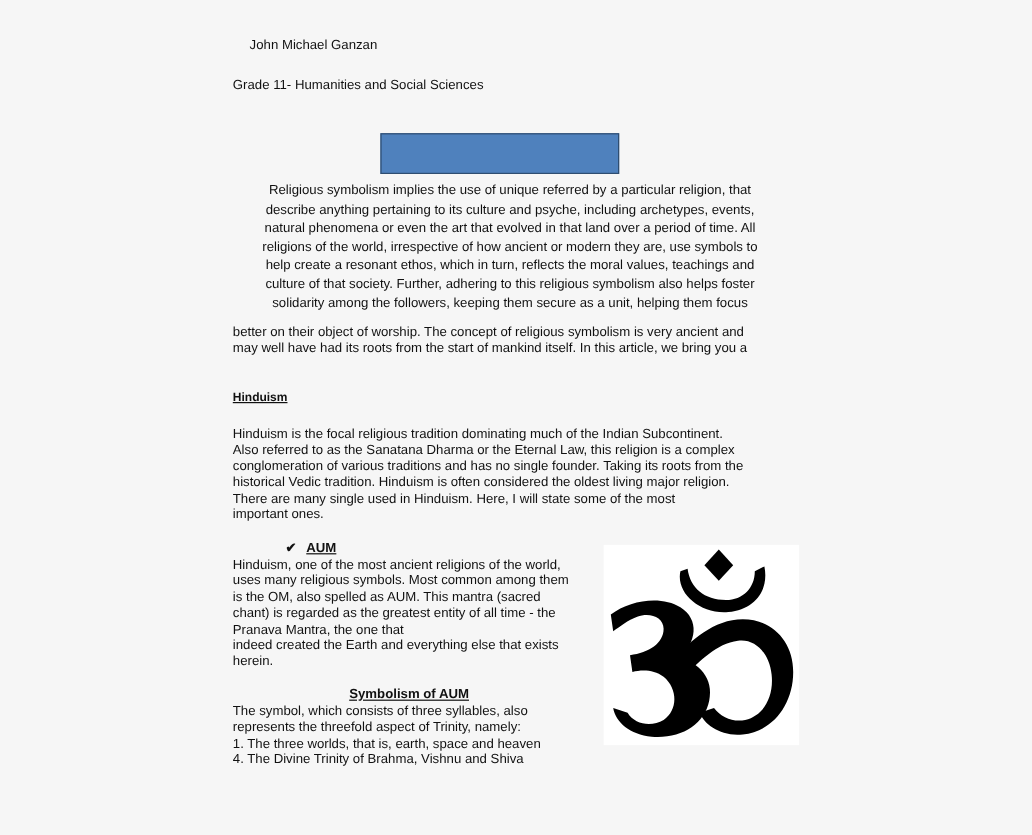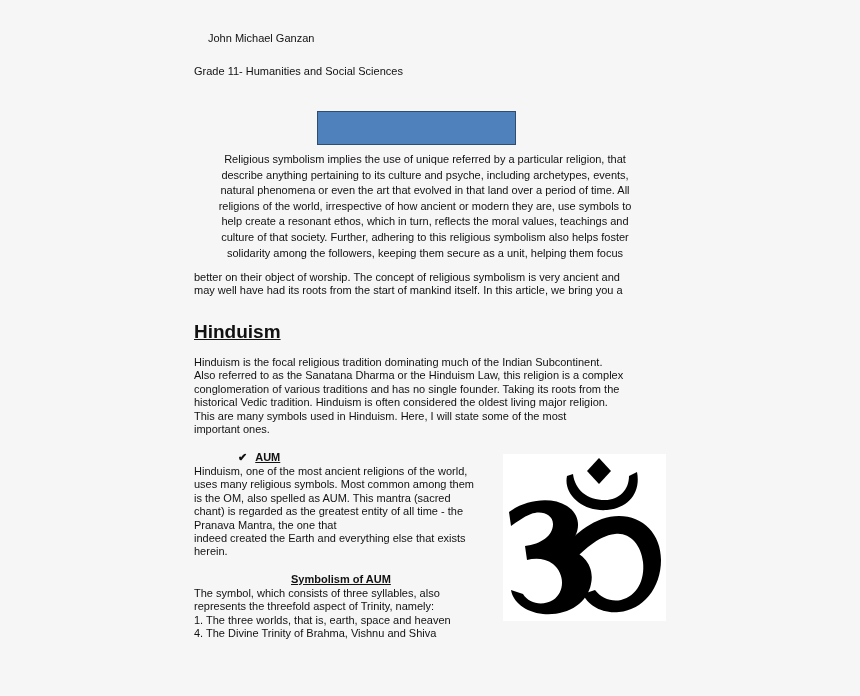--- a/index.html
+++ b/index.html
@@ -12,21 +12,21 @@
     #author { left:194px; top:32px;margin-left:14px; }
     #grade { left:194px; top:65px; }
     #blue-box {
       left:317px; top:111px; width:197px; height:32px;
       background:#4f81bd; border:1.5px solid #2f4d70;
     }
     #intro { left:200px; top:152px; width:450px; text-align:center; }
     #intro .line { line-height:15.6px; }
     #intro-cont { left:194px; top:271px; width:470px; }
     #hinduism-title {
-      left:194px; top:325px; font-size:19px; font-weight:bold; text-decoration:underline;
+      left:194px; top:325px; font-size:10px; font-weight:bold; text-decoration:underline;
     }
     #hindu-para { left:194px; top:356px; width:470px; }
     #aum-title {
       left:238px; top:451px; font-weight:bold;
     }
     #aum-title .check { margin-right:8px; }
     #aum-title .t { text-decoration:underline; }
     #aum-para { left:194px; top:465px; width:305px; }
     #om-image {
       left:503px; top:454px; width:163px; height:167px; background:#fff;
@@ -56,24 +56,24 @@
 
 <div class="abs" id="intro-cont">
   <div class="line">better on their object of worship. The concept of religious symbolism is very ancient and</div>
   <div class="line">may well have had its roots from the start of mankind itself. In this article, we bring you a</div>
 </div>
 
 <div class="abs line" id="hinduism-title">Hinduism</div>
 
 <div class="abs" id="hindu-para">
   <div class="line">Hinduism is the focal religious tradition dominating much of the Indian Subcontinent.</div>
-  <div class="line">Also referred to as the Sanatana Dharma or the Hinduism Law, this religion is a complex</div>
+  <div class="line">Also referred to as the Sanatana Dharma or the Eternal Law, this religion is a complex</div>
   <div class="line">conglomeration of various traditions and has no single founder. Taking its roots from the</div>
   <div class="line">historical Vedic tradition. Hinduism is often considered the oldest living major religion.</div>
-  <div class="line">This are many symbols used in Hinduism. Here, I will state some of the most</div>
+  <div class="line">There are many single used in Hinduism. Here, I will state some of the most</div>
   <div class="line">important ones.</div>
 </div>
 
 <div class="abs line" id="aum-title">
   <span class="check">✔</span><span class="t">AUM</span>
 </div>
 
 <div class="abs" id="aum-para">
   <div class="line">Hinduism, one of the most ancient religions of the world,</div>
   <div class="line">uses many religious symbols. Most common among them</div>

